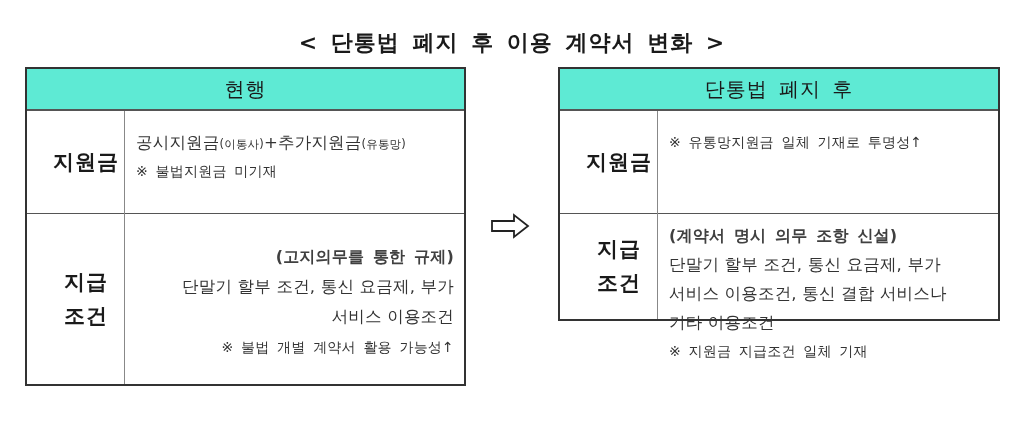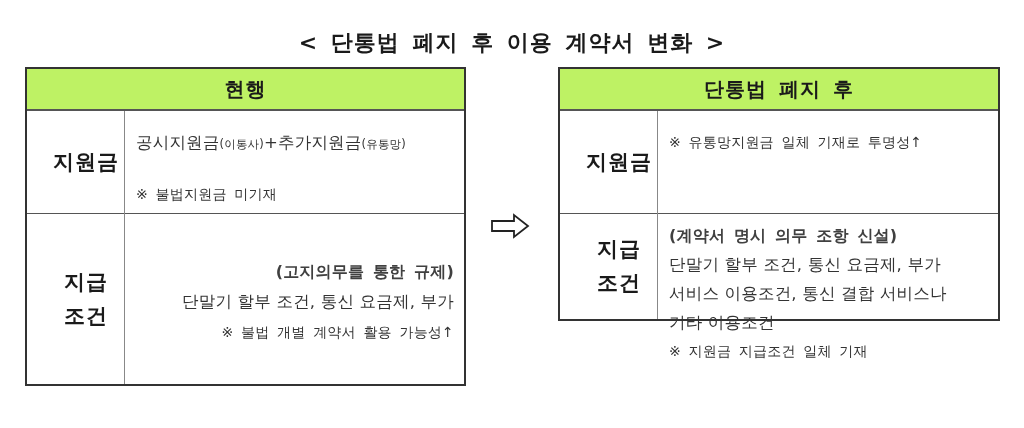--- a/index.html
+++ b/index.html
@@ -11,38 +11,38 @@
     position: absolute; left: 0; top: 28px; width: 1024px; text-align: center;
     font-size: 22px; font-weight: bold; color: #1a1a1a; letter-spacing: 1px; word-spacing: 4px;
   }
   .tbl {
     position: absolute; border: 2px solid #333; box-sizing: border-box; background: #fff;
   }
   .tbl.left { left: 25px; top: 67px; width: 441px; height: 319px; }
   .tbl.right { left: 558px; top: 67px; width: 442px; height: 254px; }
   .hdr {
     position: absolute; left: 0; top: 0; right: 0; height: 40px;
-    background: #bef264; border-bottom: 2px solid #555;
+    background: #5eead4; border-bottom: 2px solid #555;
     display: flex; align-items: center; justify-content: center;
-    font-size: 20px; font-weight: bold; color: #1a1a1a; letter-spacing: 1px; word-spacing: 4px;
+    font-size: 20px; font-weight: normal; color: #1a1a1a; letter-spacing: 1px; word-spacing: 4px;
   }
   .row { position: absolute; left: 0; right: 0; display: flex; }
   .row.r1 { top: 42px; height: 102px; border-bottom: 1.5px solid #555; }
   .row.r2 { top: 144px; bottom: 0; }
   .lbl {
     width: 98px; flex: 0 0 98px; border-right: 1.5px solid #888; box-sizing: border-box;
     display: flex; align-items: center; justify-content: center; text-align: center;
     font-size: 21px; font-weight: bold; color: #1a1a1a; line-height: 34px; letter-spacing: 1px; padding-left: 21px;
   }
   .content {
     flex: 1; padding: 0 10px 0 11px; box-sizing: border-box;
     display: flex; flex-direction: column; justify-content: center;
     font-size: 16.5px; color: #333; line-height: 30px; letter-spacing: 0.2px;
   }
-  .r1 .content { justify-content: flex-start; padding-top: 18px; line-height: 27px; gap: 23px; }
+  .r1 .content { justify-content: flex-start; padding-top: 18px; line-height: 27px; }
   .small { font-size: 11.5px; }
   .note { font-size: 14px; color: #333; word-spacing: 3px; }
   .bold-line { font-weight: bold; font-size: 16px; color: #404040; word-spacing: 3px; }
   .r2 .content.lft { padding-top: 6px; text-align: right; }
   .r2 .content.rgt { justify-content: flex-start; padding-top: 8px; line-height: 29px; }
   .arrow { position: absolute; left: 490px; top: 213px; width: 40px; height: 26px; }
 </style>
 </head>
 <body>
 
@@ -64,20 +64,21 @@
   <div class="row r2">
     <div class="lbl">
       <div>
         <div>지급</div>
         <div>조건</div>
       </div>
     </div>
     <div class="content lft">
       <div class="bold-line">(고지의무를 통한 규제)</div>
       <div>단말기 할부 조건, 통신 요금제, 부가</div>
+      <div>서비스 이용조건</div>
       <div class="note">※ 불법 개별 계약서 활용 가능성↑</div>
     </div>
   </div>
 </div>
 
 <svg class="arrow" viewBox="0 0 40 26">
   <polygon points="2,8 24,8 24,2 38,13 24,24 24,18 2,18" fill="#ffffff" stroke="#222" stroke-width="1.8" stroke-linejoin="miter"></polygon>
 </svg>
 
 <div class="tbl right">

